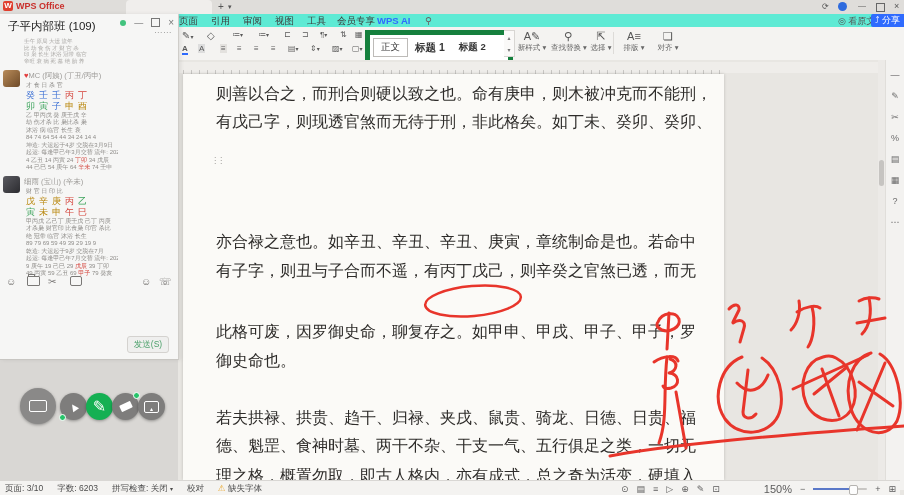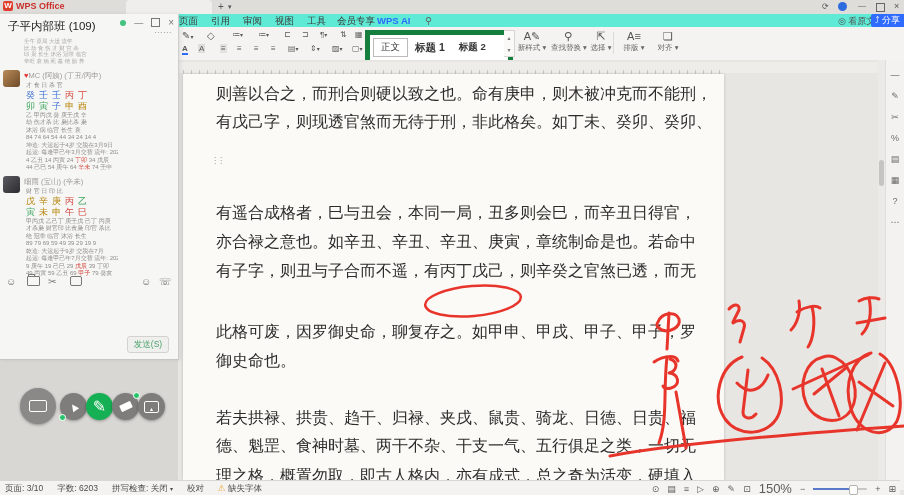--- a/index.html
+++ b/index.html
@@ -192,21 +192,20 @@
   </div>
 
   <div class="canvas">
     <div class="ruler">
       <div class="ruler-ticks"></div>
     </div>
     <div class="page">
       <span class="para-handle">⋮⋮</span>
       <div class="dline" style="top:10px;">则善以合之，而刑合则硬以致之也。命有庚申，则木被冲克而不能刑，</div>
       <div class="dline" style="top:38px;">有戊己字，则现透官煞而无待于刑，非此格矣。如丁未、癸卯、癸卯、</div>
-      <div class="dline" style="top:129px;">有遥合成格者，巳与丑会，本同一局，丑多则会巳，而辛丑日得官，</div>
       <div class="dline" style="top:158px;">亦合禄之意也。如辛丑、辛丑、辛丑、庚寅，章统制命是也。若命中</div>
       <div class="dline" style="top:187px;">有子字，则丑与子合而不遥，有丙丁戊己，则辛癸之官煞已透，而无</div>
       <div class="dline" style="top:248px;">此格可废，因罗御史命，聊复存之。如甲申、甲戌、甲子、甲子，罗</div>
       <div class="dline" style="top:277px;">御史命也。</div>
       <div class="dline" style="top:334px;">若夫拱禄、拱贵、趋干、归禄、夹戌、鼠贵、骑龙、日德、日贵、福</div>
       <div class="dline" style="top:362px;">德、魁罡、食神时墓、两干不杂、干支一气、五行俱足之类，一切无</div>
       <div class="dline" style="top:392px;">理之格，概置勿取，即古人格内，亦有成式，总之奇为活变，硬填入</div>
     </div>
   </div>
 
@@ -233,21 +232,21 @@
       <span><span class="warn">⚠</span> <span>缺失字体</span></span>
     </div>
     <div class="sb-right">
       <span>⊙</span>
       <span>▤</span>
       <span>≡</span>
       <span>▷</span>
       <span>⊕</span>
       <span>✎</span>
       <span>⊡</span>
-      <span style="font-size:13px;">150%</span>
+      <span style="font-size:11px;margin-left:36px;">150%</span>
       <span>−</span>
       <span class="zslider">
         <span class="zfill"></span>
         <span class="zthumb"></span>
       </span>
       <span>+</span>
       <span>⊞</span>
     </div>
   </div>
 

